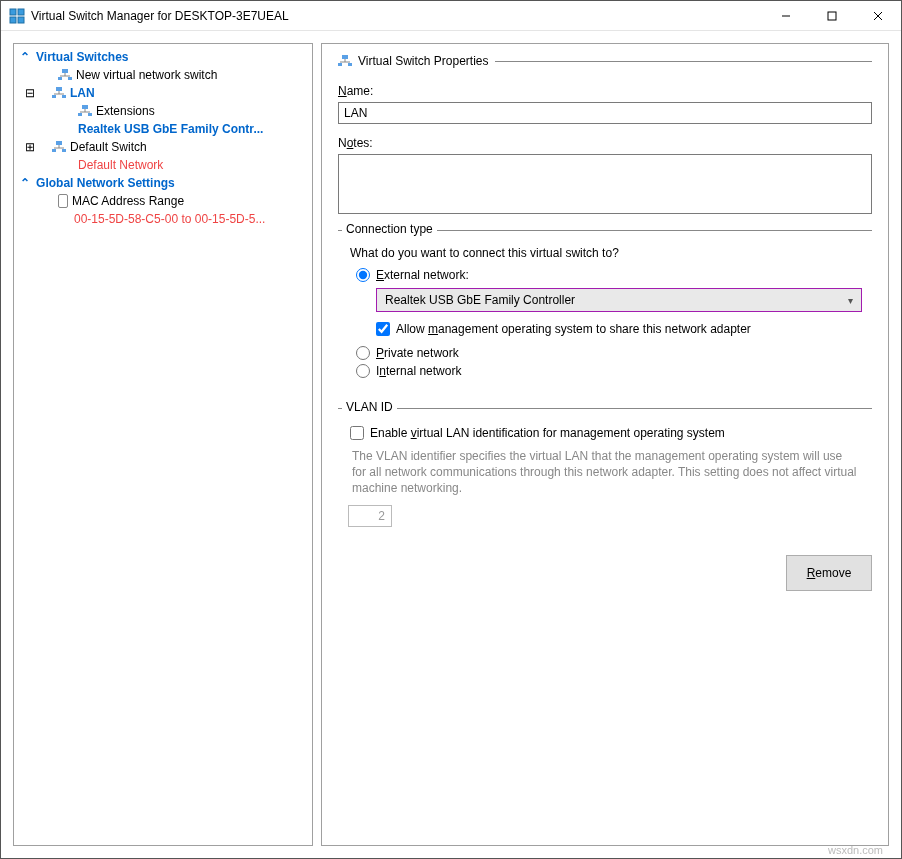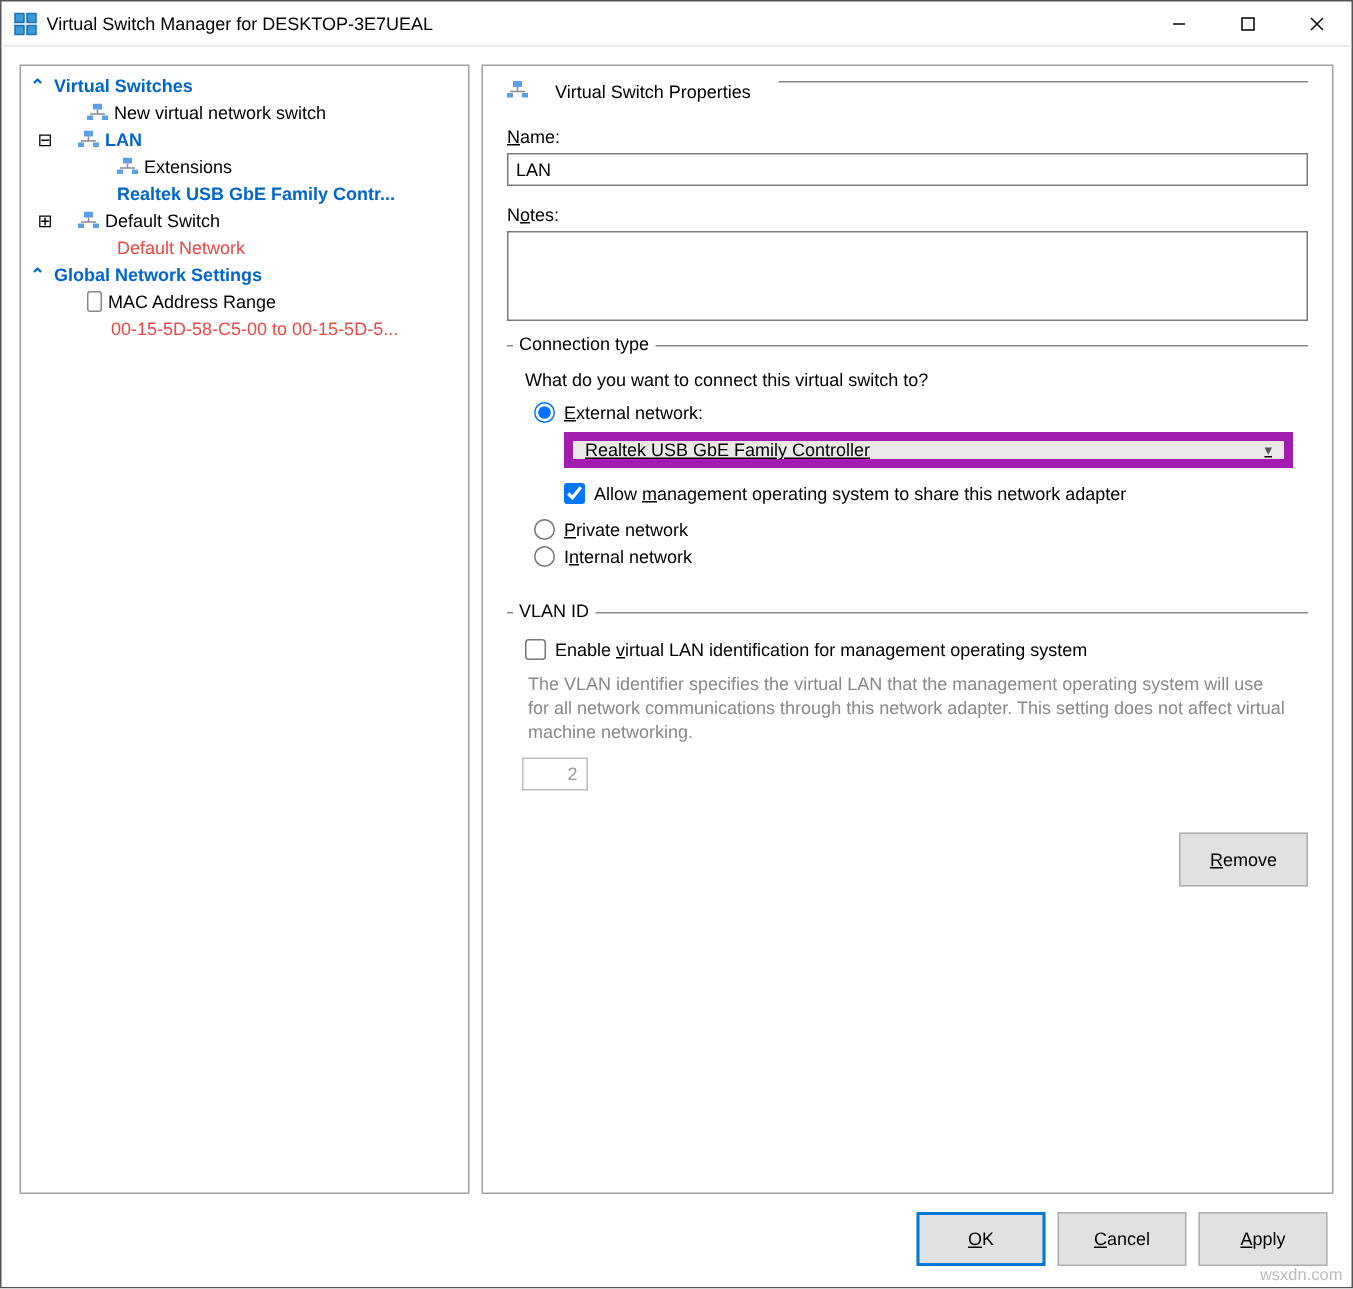--- a/index.html
+++ b/index.html
@@ -16,41 +16,41 @@
   .tree-item { padding: 2px 6px 2px 24px; display: flex; align-items: center; gap: 4px; color: #000;}
   .tree-item.sub { padding-left: 44px; color: #ef4444;}
   .tree-item.switch-icon-row { padding-left: 44px;}
   .tree-item.sel { color: #0066cc; font-weight: bold;}
   .tree-item.selname { padding-left:64px; color:#0066cc; font-weight:bold;}
   .tree-item.sub2 { padding-left: 64px;}
   .expander { width:12px; text-align:center; color:#000; font-weight:normal;}
   .chev { color:#0066cc; font-weight:bold; margin-right:2px;}
   .switch-icon { display:inline-block; width:14px; height:12px;}
   .right-pane { flex: 1; border: 1px solid #a0a0a0; padding: 10px 16px 10px 16px; display:flex; flex-direction:column;}
-  .section-title { display:flex; gap:18px; margin-bottom: 14px;}
+  .section-title { display:flex; align-items:center; gap:6px; margin-bottom: 14px;}
   .section-title .line { flex:1; height:1px; background:#888;}
   .field-label { margin: 2px 0 4px 0; font-size:12px;}
   .text-input { width:100%; border:1px solid #7a7a7a; padding:3px 5px; font-size:12px; height:22px;}
   .textarea { width:100%; height:60px; border:1px solid #7a7a7a; resize:none; padding:3px 5px; font-size:12px;}
   .groupbox { margin-top:16px; position:relative; padding: 14px 10px 10px 10px;}
   .groupbox .gb-title { position:absolute; top:-8px; left:4px; background:#fff; padding:0 4px;}
   .gb-line { height:1px; background:#888; position:absolute; top:0; left:0; right:0;}
   .radio-row, .check-row { display:flex; align-items:center; gap:6px; margin:4px 0 4px 8px;}
   .subblock { margin-left: 28px; margin-top:6px; margin-bottom:10px;}
-  .dropdown { width:100%; border:6px solid #a21caf; background:#e9e9e9; height:24px; display:flex; align-items:center; justify-content:space-between; padding:0 8px;text-decoration:underline;}
+  .dropdown { width:100%; border:1px solid #a21caf; background:#e9e9e9; height:24px; display:flex; align-items:center; justify-content:space-between; padding:0 8px;}
   .desc { color:#888; margin:8px 4px 8px 4px; line-height:1.35;}
   .vlan-input { width:44px; height:22px; border:1px solid #bbb; text-align:right; padding:2px 6px; color:#999; background:#fff;}
   .remove-row { display:flex; justify-content:flex-end; margin-top:18px;}
   .btn { min-width:86px; height:36px; border:1px solid #adadad; background:#e1e1e1; display:flex; align-items:center; justify-content:center; padding:0 14px;}
   .btn.primary { border:2px solid #0078d7;}
   .footer { height:50px; border-top:0; display:flex; align-items:center; justify-content:flex-end; gap:8px; padding: 0 16px 14px 0;}
   .underline-first { text-decoration: underline; text-decoration-thickness:1px;}
   input[type=radio], input[type=checkbox]{ width:14px; height:14px; margin:0;}
   .mac-icon{display:inline-block;width:10px;height:14px;border:1px solid #888;border-radius:2px;position:relative;}
-  .watermark{position:absolute;bottom:2px;right:6px;color:#bbb;font-size:11px;margin-left:20px;}
+  .watermark{position:absolute;bottom:2px;right:18px;color:#bbb;font-size:11px;margin-left:20px;}
   .caret{font-size:10px;color:#555;}
 </style>
 </head>
 <body>
 
 <div class="window">
 
   <div class="titlebar">
     <span class="icon">
       <svg viewBox="0 0 16 16" width="16" height="16">
@@ -212,26 +212,15 @@
       </div>
 
       <div class="remove-row">
         <div class="btn">
             <span><span class="underline-first">R</span>emove</span>
           </div>
       </div>
     </div>
   </div>
 
-  <div class="footer">
-    <div class="btn primary">
-        <span><span class="underline-first">O</span>K</span>
-      </div>
-    <div class="btn">
-        <span><span class="underline-first">C</span>ancel</span>
-      </div>
-    <div class="btn">
-        <span><span class="underline-first">A</span>pply</span>
-      </div>
-  </div>
 
   <div class="watermark">wsxdn.com</div>
 </div>
 
 </body></html>

